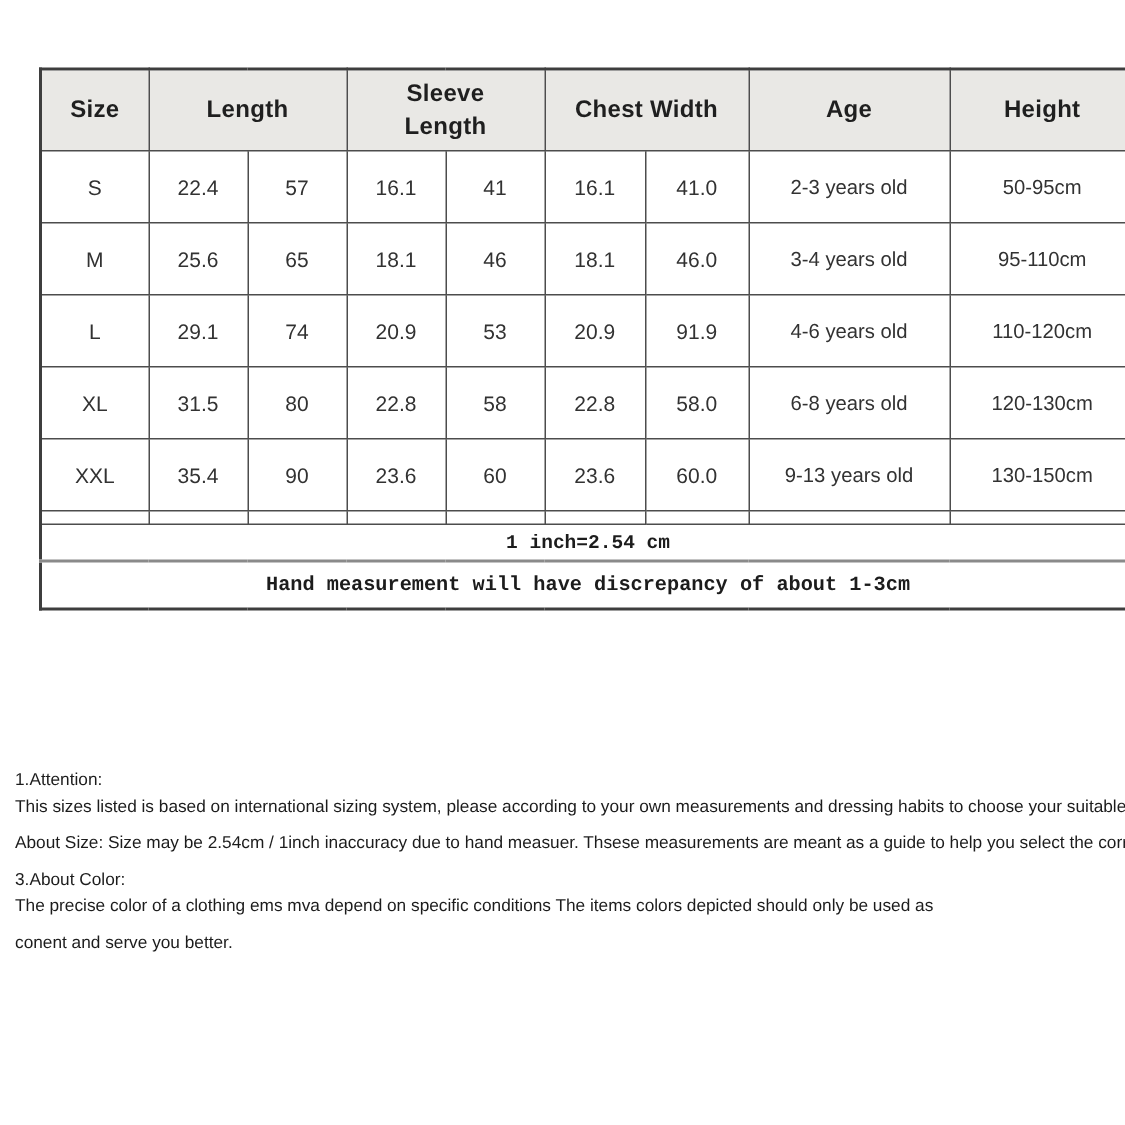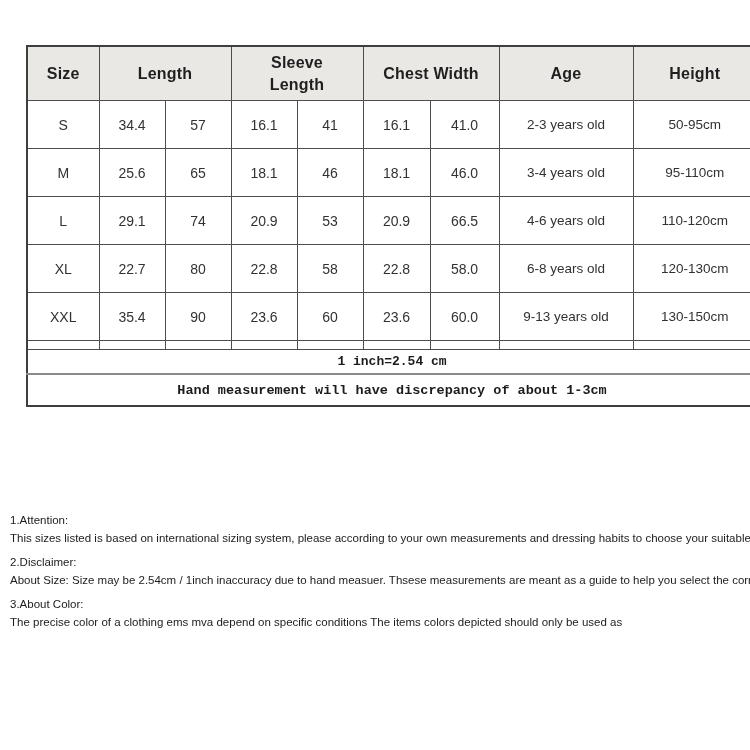--- a/index.html
+++ b/index.html
@@ -62,21 +62,21 @@
       <th>Size</th>
       <th colspan="2">Length</th>
       <th colspan="2"><span class="wrap-narrow">Sleeve Length</span></th>
       <th colspan="2">Chest Width</th>
       <th colspan="2">Age</th>
       <th colspan="2">Height</th>
     </tr>
 
     <tr class="data-row">
       <td>S</td>
-      <td>34.4</td>
+      <td>22.4</td>
       <td>57</td>
       <td>16.1</td>
       <td>41</td>
       <td>16.1</td>
       <td>41.0</td>
       <td colspan="2" class="agecell">2-3 years old</td>
       <td colspan="2" class="heightcell">50-95cm</td>
     </tr>
     <tr class="data-row">
       <td>M</td>
@@ -89,27 +89,27 @@
       <td colspan="2" class="agecell">3-4 years old</td>
       <td colspan="2" class="heightcell">95-110cm</td>
     </tr>
     <tr class="data-row">
       <td>L</td>
       <td>29.1</td>
       <td>74</td>
       <td>20.9</td>
       <td>53</td>
       <td>20.9</td>
-      <td>66.5</td>
+      <td>91.9</td>
       <td colspan="2" class="agecell">4-6 years old</td>
       <td colspan="2" class="heightcell">110-120cm</td>
     </tr>
     <tr class="data-row">
       <td>XL</td>
-      <td>22.7</td>
+      <td>31.5</td>
       <td>80</td>
       <td>22.8</td>
       <td>58</td>
       <td>22.8</td>
       <td>58.0</td>
       <td colspan="2" class="agecell">6-8 years old</td>
       <td colspan="2" class="heightcell">120-130cm</td>
     </tr>
     <tr class="data-row">
       <td>XXL</td>
@@ -143,22 +143,22 @@
   </tbody>
     </table>
 </div>
 
 <div class="notes-block">
   <div class="notes-section">
     <div>1.Attention:</div>
     <div>This sizes listed is based on international sizing system, please according to your own measurements and dressing habits to choose your suitable size.</div>
   </div>
   <div class="notes-section">
-    <div>2.Disclaimer:</div>
     <div>About Size: Size may be 2.54cm / 1inch inaccuracy due to hand measuer. Thsese measurements are meant as a guide to help you select the correct size.</div>
   </div>
   <div class="notes-section">
     <div>3.About Color:</div>
     <div>The precise color of a clothing ems mva depend on specific conditions The items colors depicted should only be used as</div>
   </div>
   <div class="notes-section">
+    <div>conent and serve you better.</div>
   </div>
 </div>
 
 </body></html>

